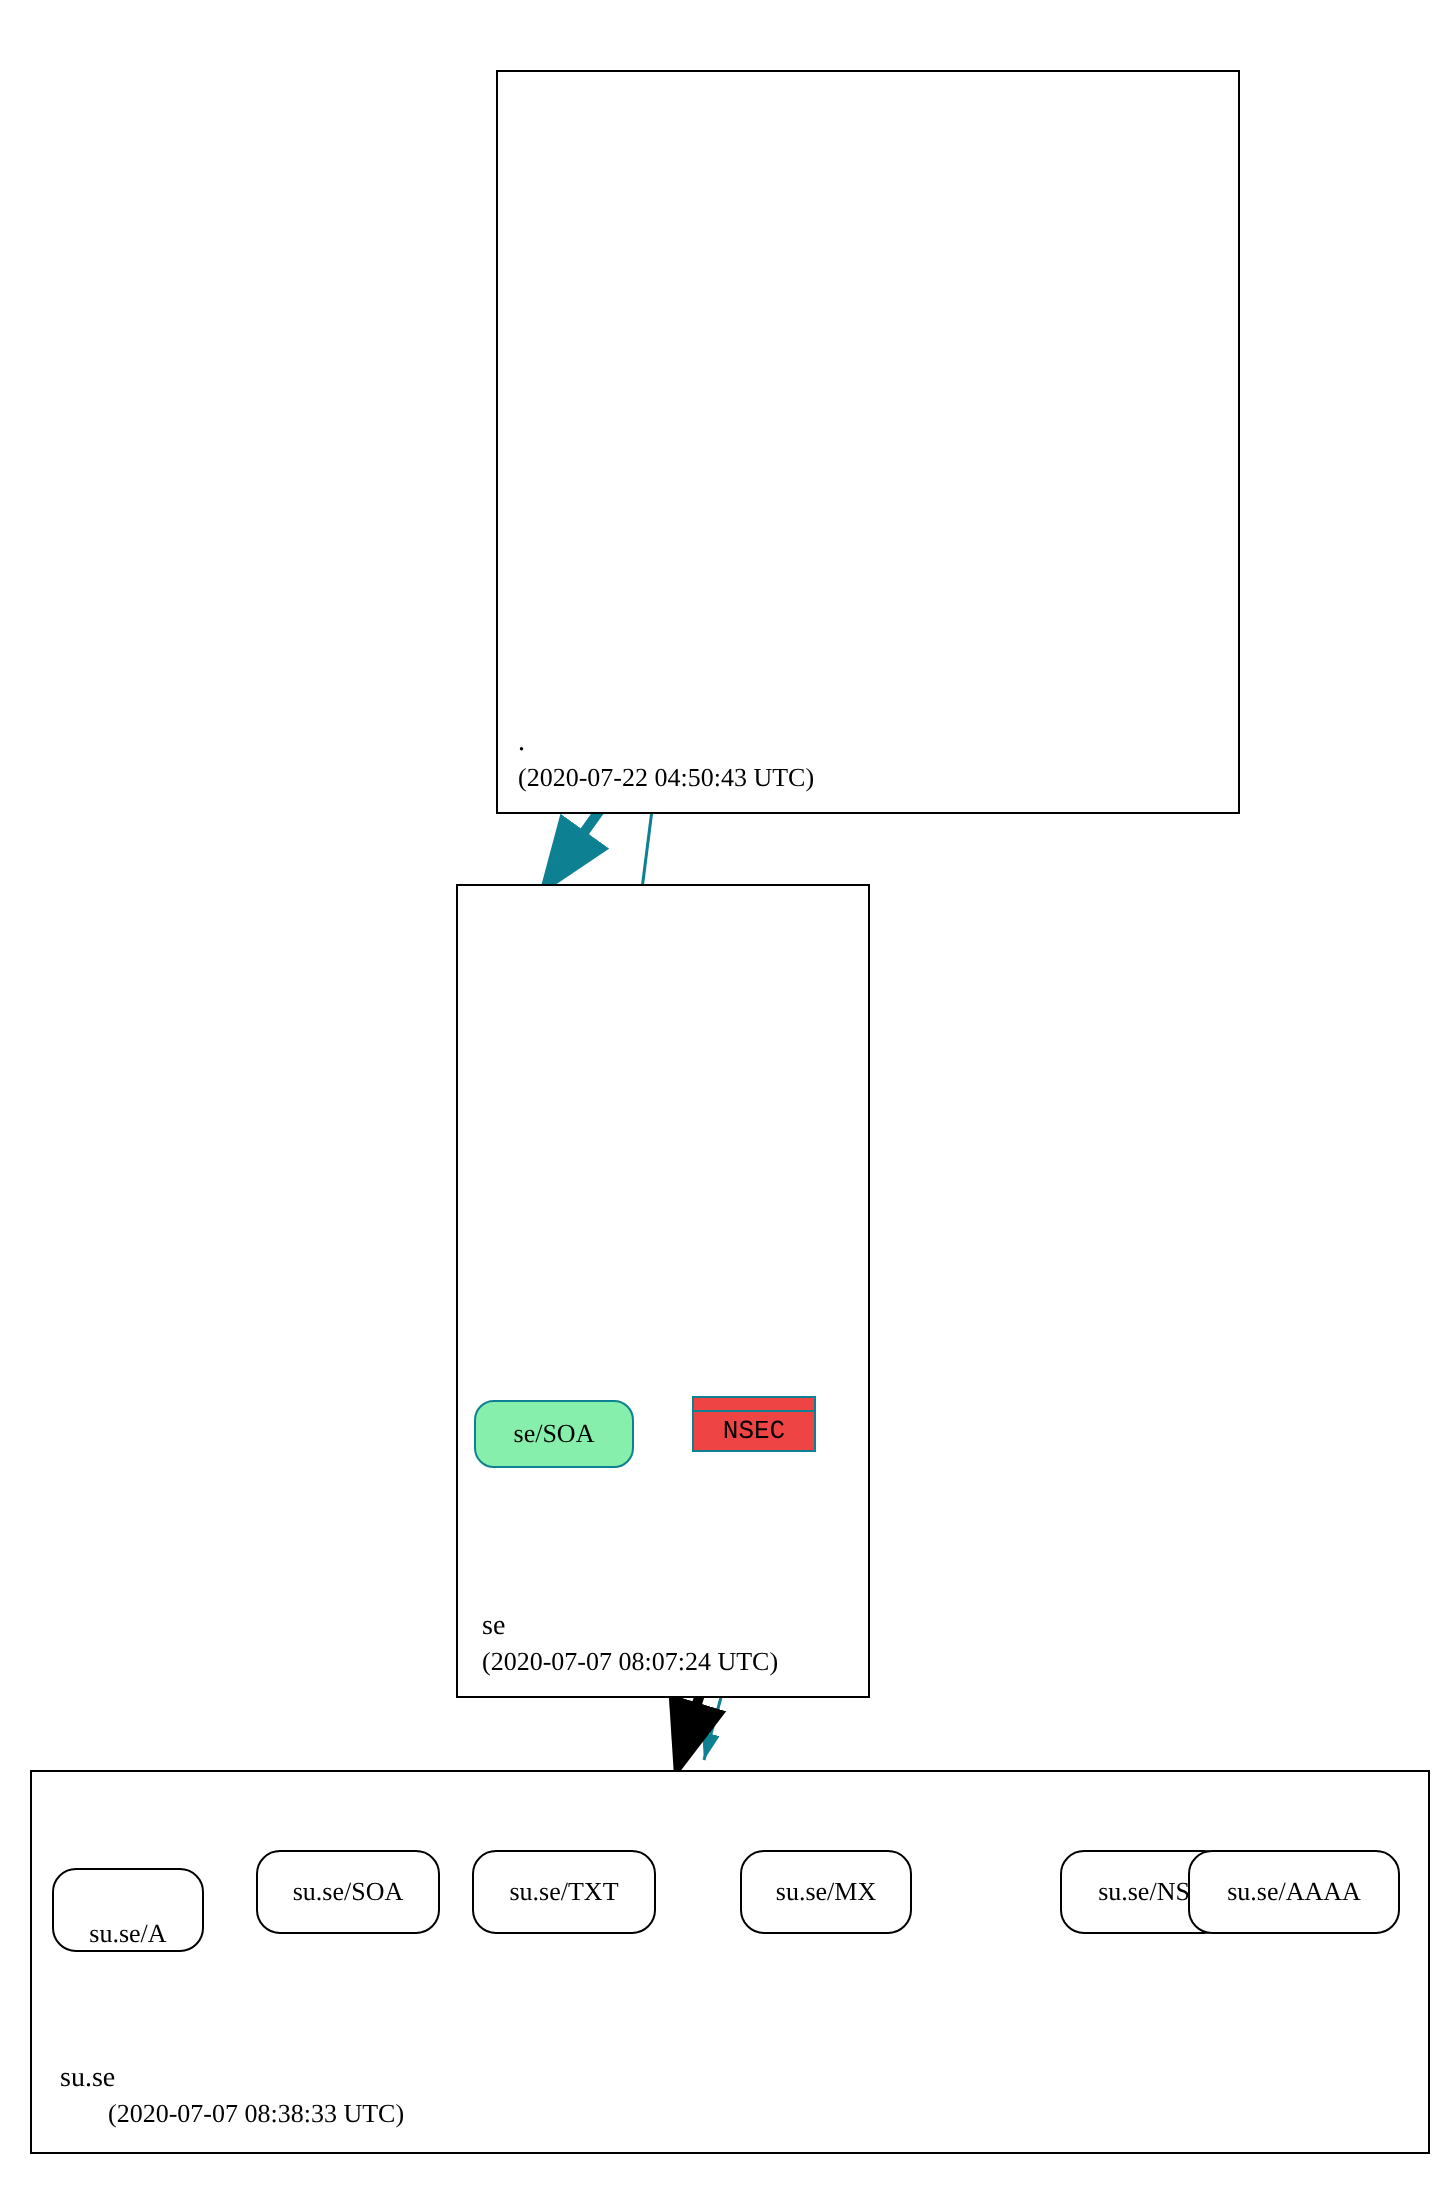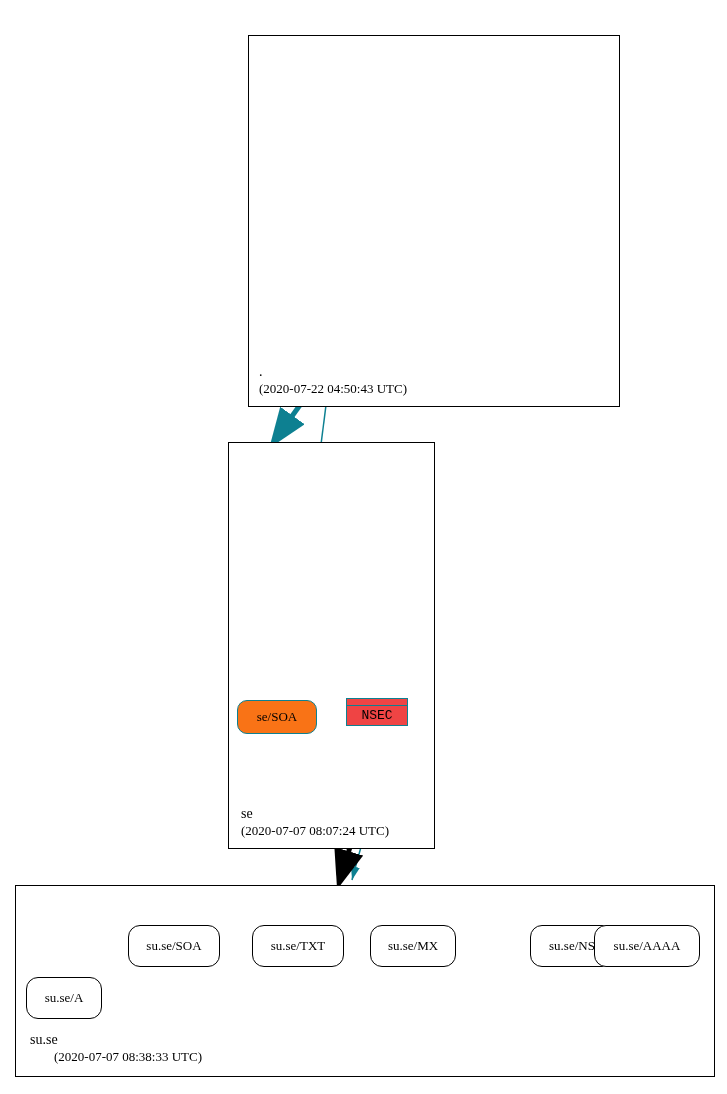--- a/index.html
+++ b/index.html
@@ -46,21 +46,21 @@
     font-size: 11px;
   }
   .record-box {
     position: absolute;
     border: 1.5px solid #0d8091;
     border-radius: 10px;
     display: flex;
     align-items: center;
     justify-content: center;
     font-size: 13px;
-    background: #f97316;
+    background: #86efac;
   }
   .nsec-box {
     position: absolute;
     border: 1.5px solid #0d8091;
     background: #ef4444;
     font-family: Liberation Mono, monospace;
   }
   .nsec-top {
     height: 6px;
     border-bottom: 1.5px solid #0d8091;
@@ -184,27 +184,27 @@
   <div class="nsec-label">NSEC</div>
 </div>
 
 <div class="zone-box" style="left:15px; top:885px; width:698px; height:190px;">
   <div class="zone-label" style="left:14px; bottom:10px;">
     <div>su.se</div>
     <div style="font-size:13px;margin-left:24px;">(2020-07-07 08:38:33 UTC)</div>
   </div>
 </div>
 
-<div class="rr-box" style="left:26px;  top:977px; width:74px; height:40px;">
+<div class="rr-box" style="left:26px;  top:934px; width:74px; height:40px;align-items:flex-end;">
     <span>su.se/A</span>
   </div>
 <div class="rr-box" style="left:128px; top:925px; width:90px; height:40px;">
     <span>su.se/SOA</span>
   </div>
-<div class="rr-box" style="left:252px; top:925px; width:90px; height:40px;font-family:Liberation Serif, serif;">
+<div class="rr-box" style="left:236px; top:925px; width:90px; height:40px;font-family:Liberation Serif, serif;">
     <span>su.se/TXT</span>
   </div>
 <div class="rr-box" style="left:370px; top:925px; width:84px; height:40px;">
     <span>su.se/MX</span>
   </div>
 <div class="rr-box" style="left:484px; top:925px; width:82px; height:40px;margin-left:46px;">
     <span>su.se/NS</span>
   </div>
 <div class="rr-box" style="left:594px; top:925px; width:104px; height:40px;align-items:center;">
     <span>su.se/AAAA</span>

